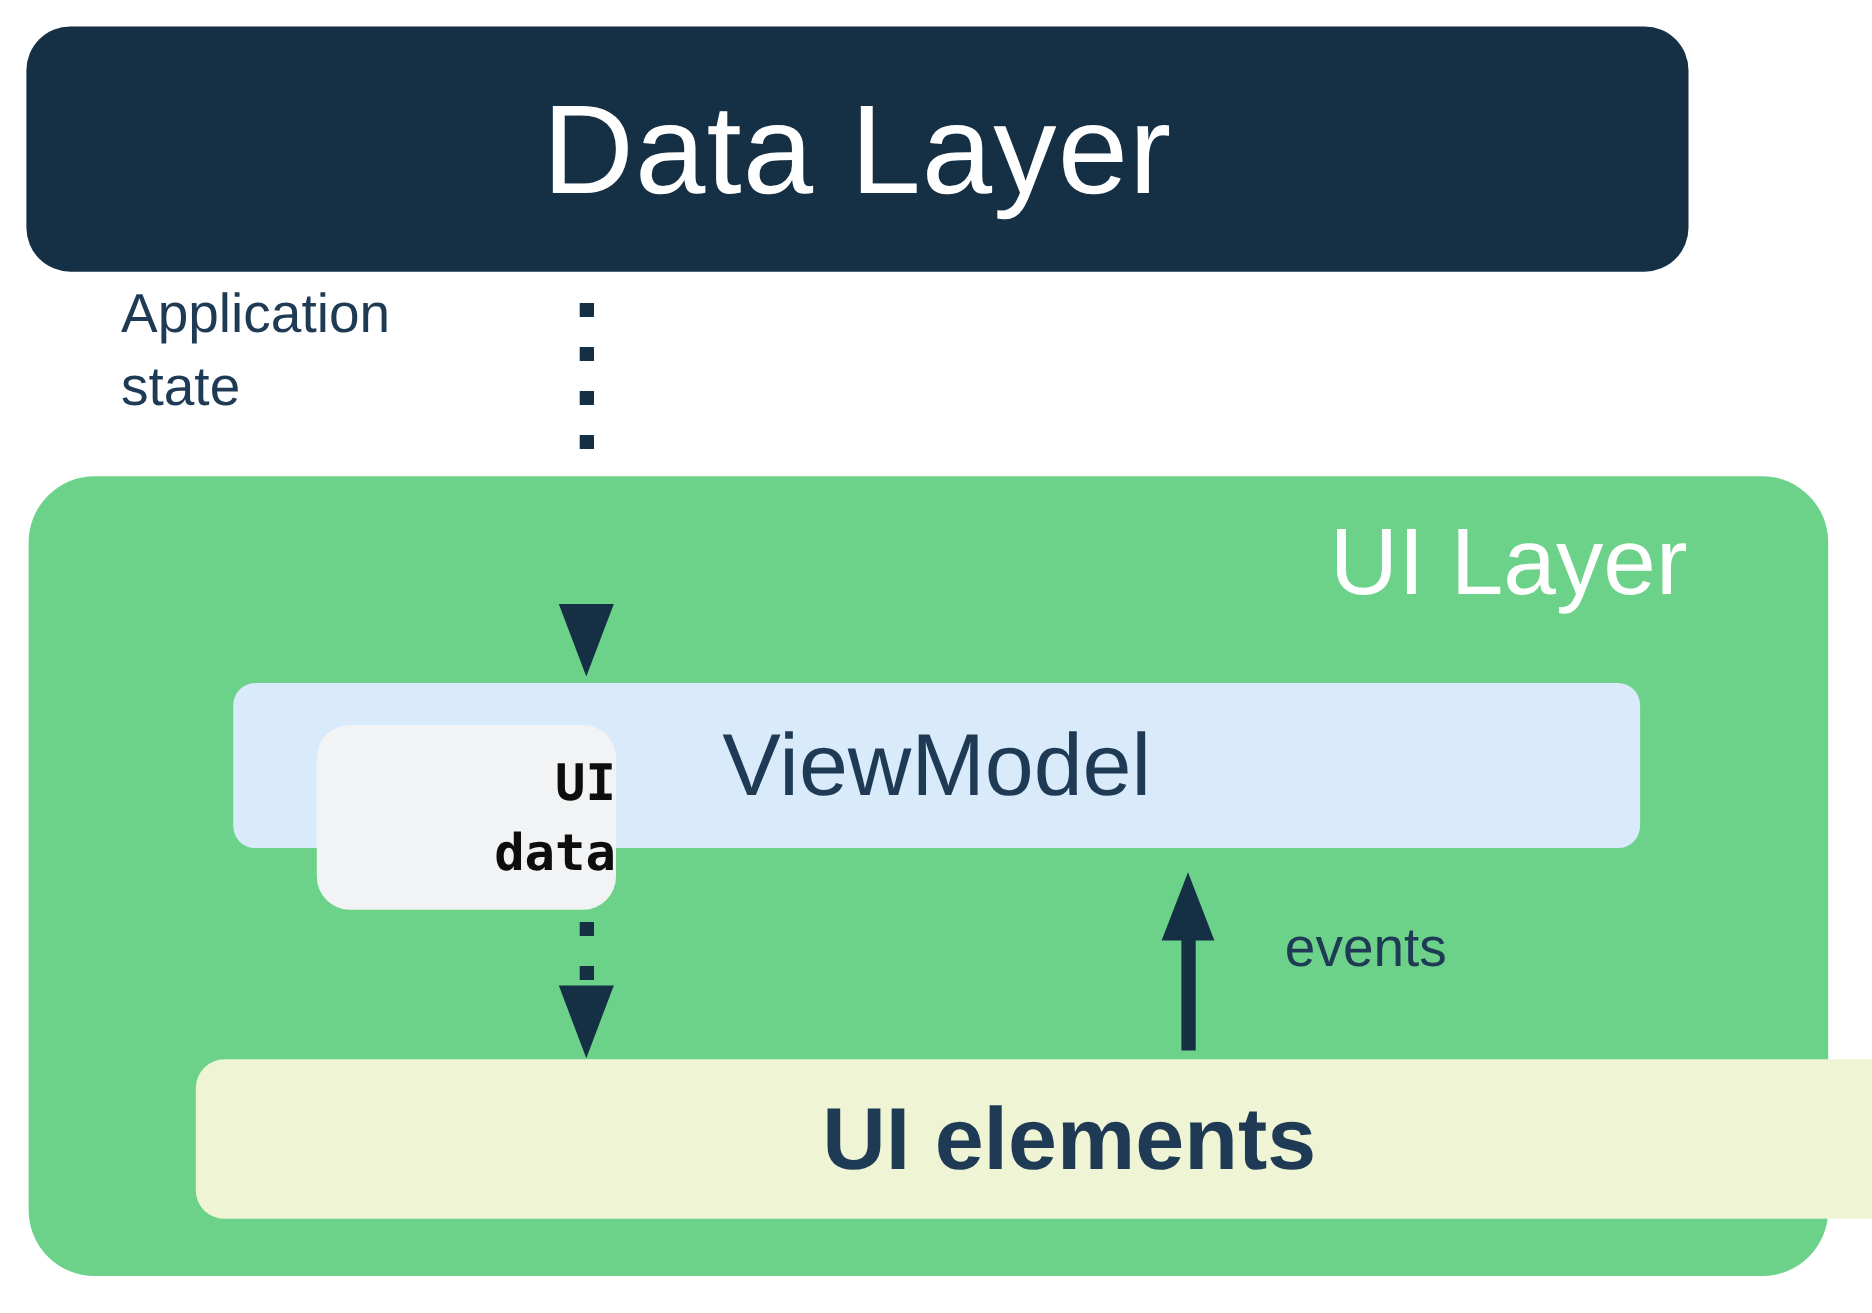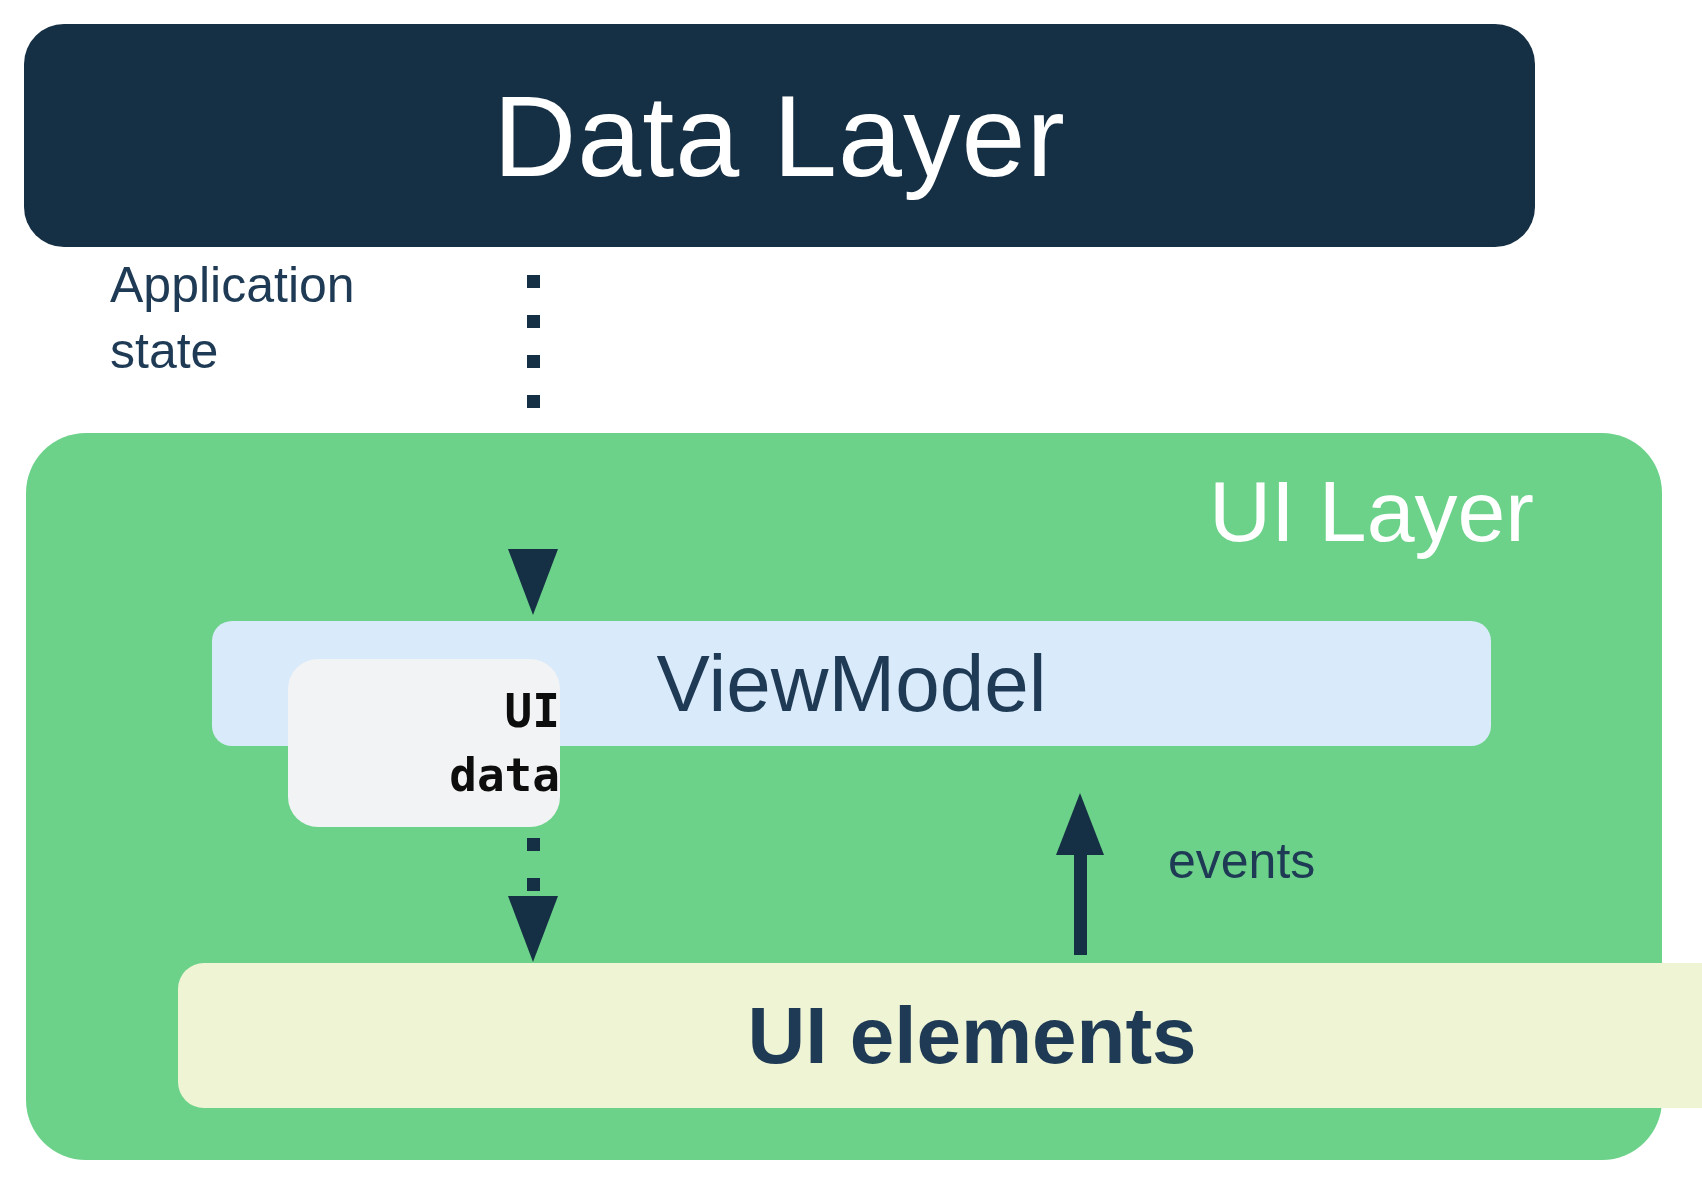--- a/index.html
+++ b/index.html
@@ -41,21 +41,21 @@
   .ui-layer{
     left:26px;top:433px;width:1636px;height:727px;
     background:var(--green);border-radius:60px;
   }
   .ui-layer-label{
     position:absolute;top:468px;right:168px;
     color:var(--white);font-size:86px;line-height:1;
   }
 
   .viewmodel{
-    left:212px;top:621px;width:1279px;height:125px;
+    left:212px;top:621px;width:1279px;height:150px;
     background:var(--light-blue);border-radius:20px;
   }
   .viewmodel .label{
     position:absolute;left:0;right:0;top:0;bottom:0;
     display:flex;align-items:center;justify-content:center;
     color:var(--text-navy);font-size:80px;
   }
 
   .ui-state{
     left:288px;top:659px;width:272px;height:168px;

